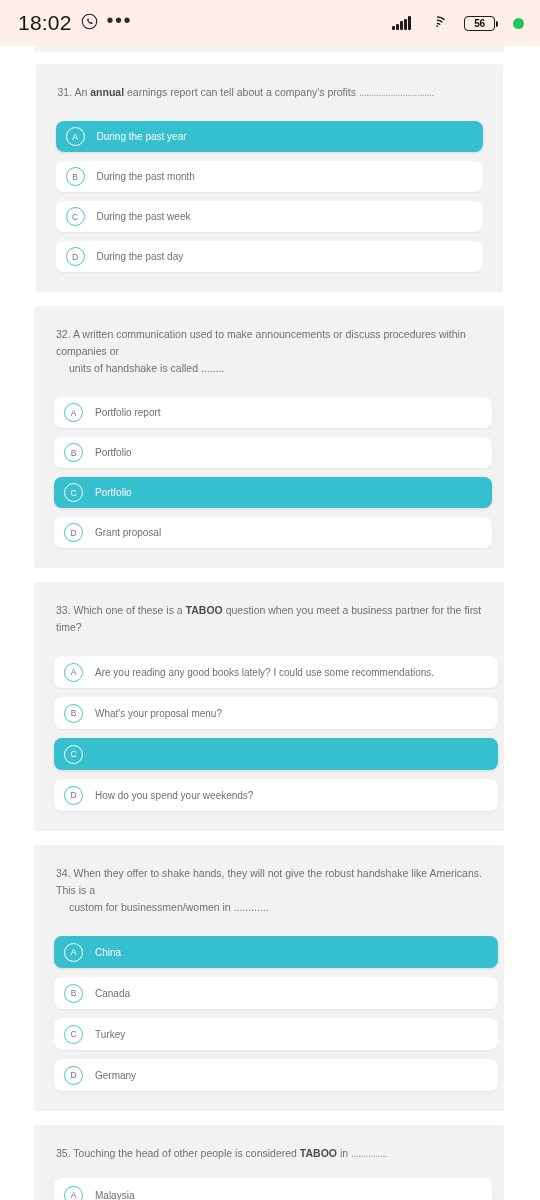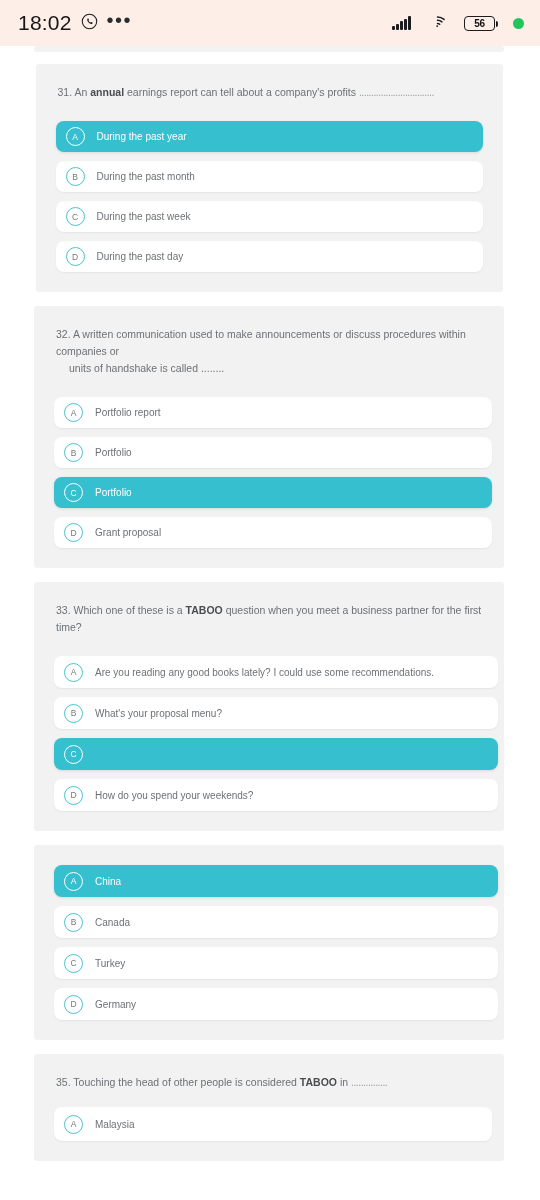--- a/index.html
+++ b/index.html
@@ -251,20 +251,25 @@
           <span class="bullet">C</span>
         </div>
         <div class="opt">
           <span class="bullet">D</span>
           <span class="opt-label">How do you spend your weekends?</span>
         </div>
       </div>
     </div>
 
     <div class="qblock q34" style="width:470px;">
+      <div class="qtext">
+        <span>34.</span>
+        <span>When they offer to shake hands, they will not give the robust handshake like Americans. This is a</span>
+        <span class="l2">custom for businessmen/women in ............</span>
+      </div>
       <div class="opts">
         <div class="opt selected">
           <span class="bullet">A</span>
           <span class="opt-label">China</span>
         </div>
         <div class="opt">
           <span class="bullet">B</span>
           <span class="opt-label">Canada</span>
         </div>
         <div class="opt">

